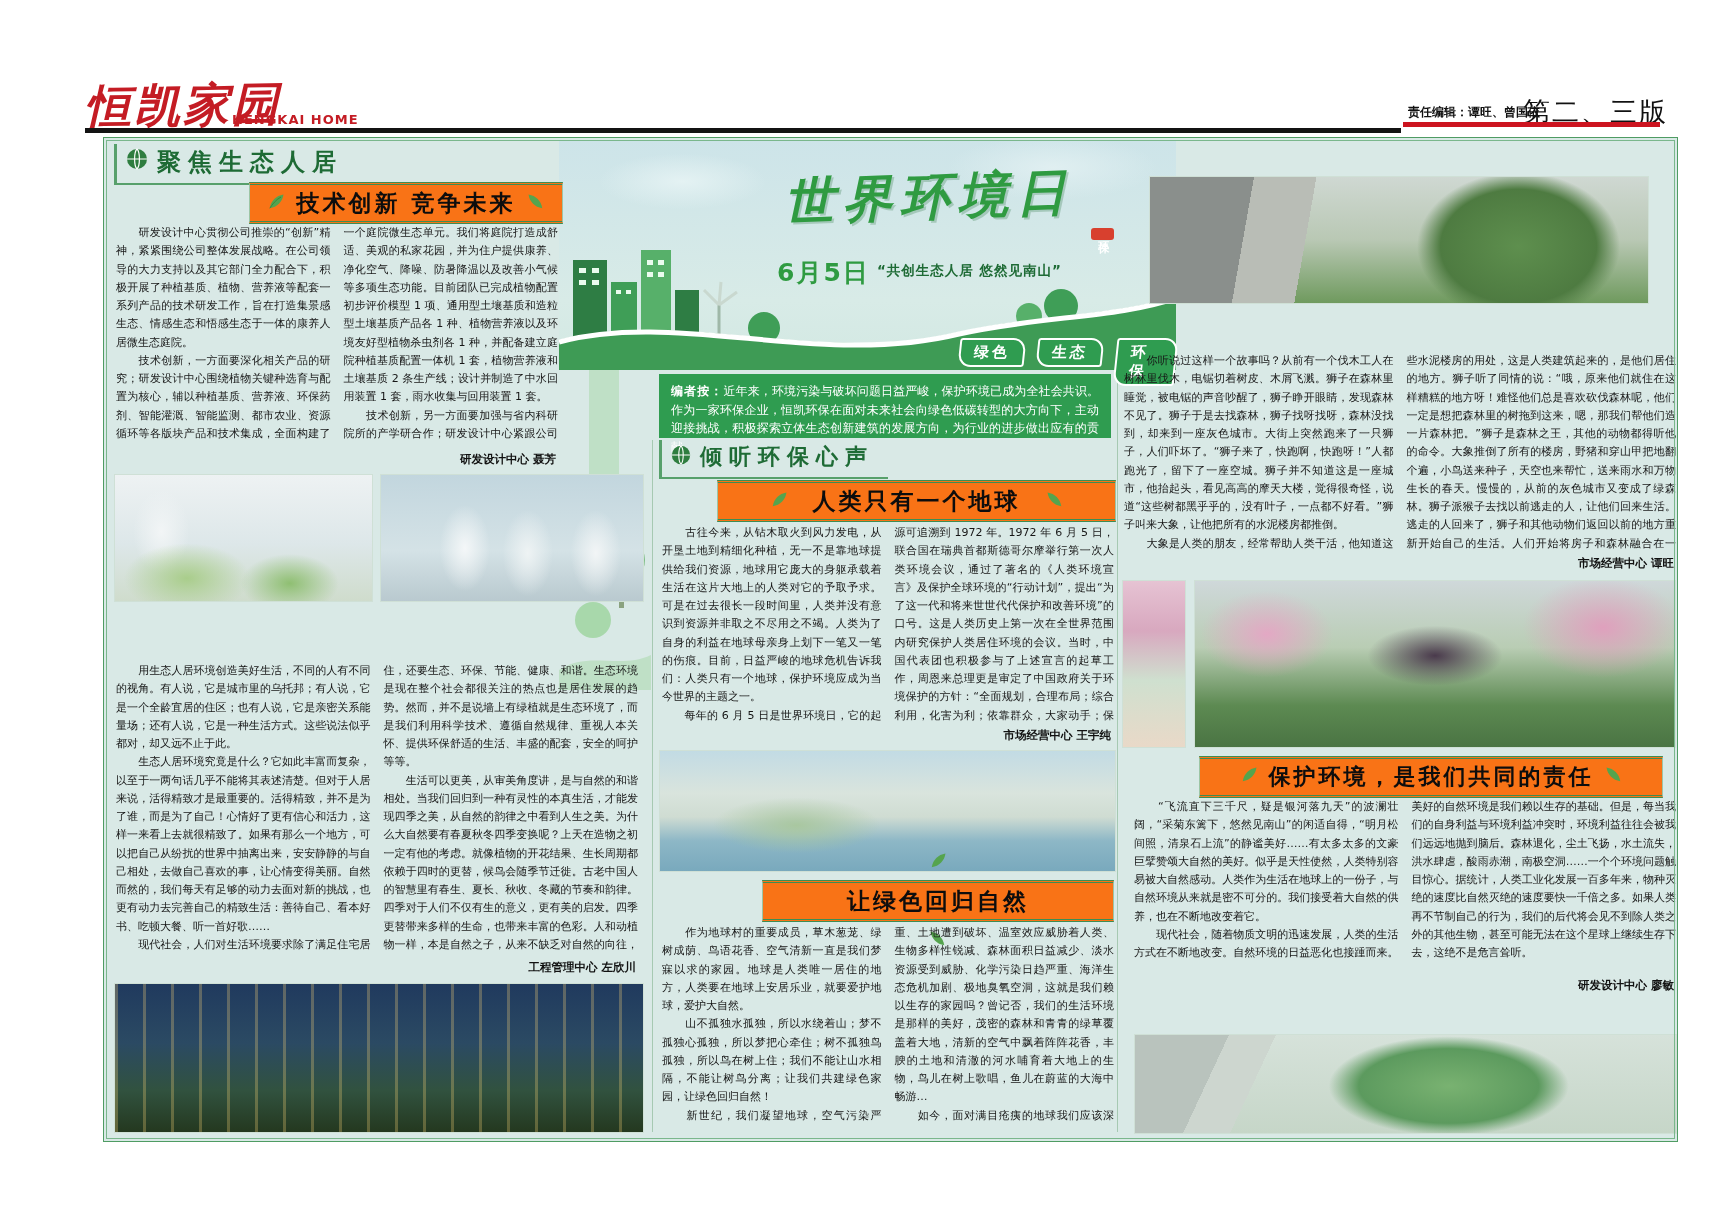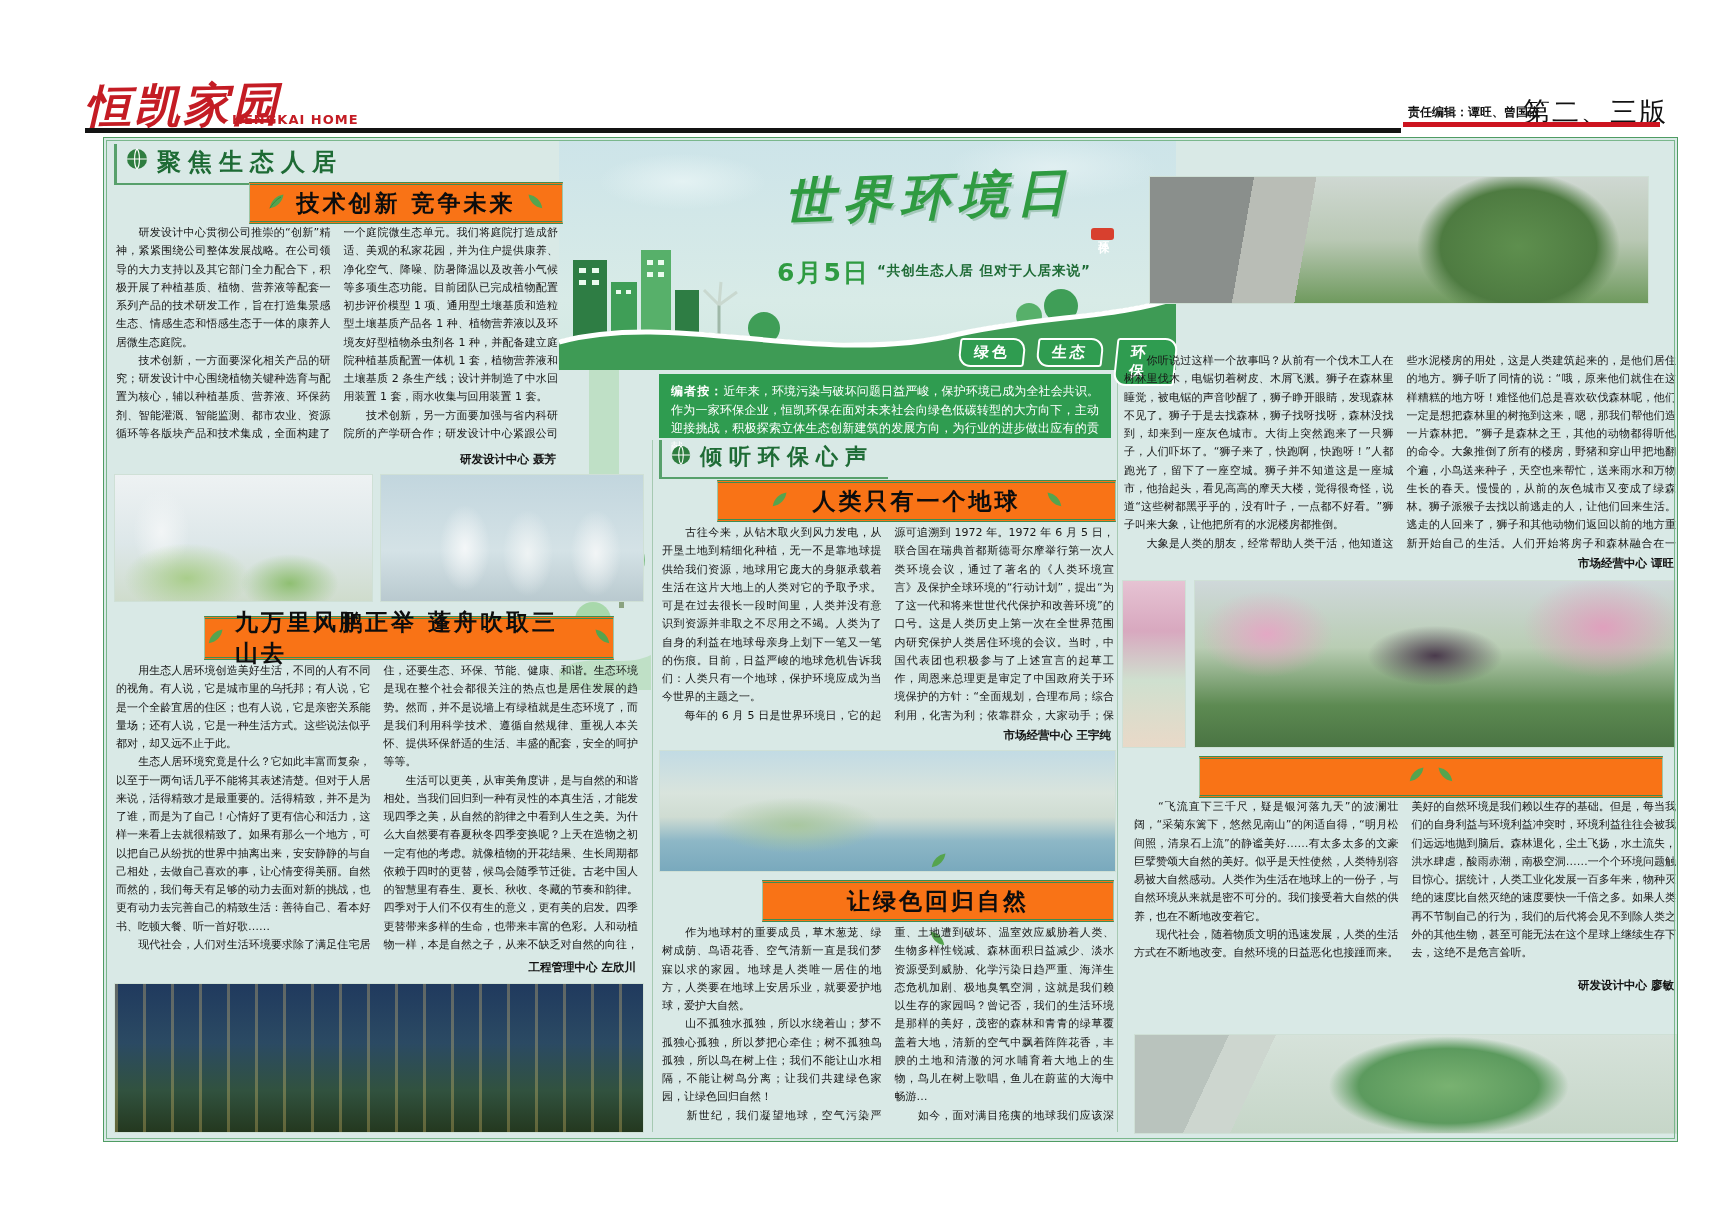--- a/index.html
+++ b/index.html
@@ -124,29 +124,20 @@
 
   <div class="abs art" style="left:12px;top:86px;width:442px;height:226px;">　　研发设计中心贯彻公司推崇的“创新”精神，紧紧围绕公司整体发展战略。在公司领导的大力支持以及其它部门全力配合下，积极开展了种植基质、植物、营养液等配套一系列产品的技术研发工作，旨在打造集景感生态、情感生态和悟感生态于一体的康养人居微生态庭院。
 　　技术创新，一方面要深化相关产品的研究；研发设计中心围绕植物关键种选育与配置为核心，辅以种植基质、营养液、环保药剂、智能灌溉、智能监测、都市农业、资源循环等各版块产品和技术集成，全面构建了一个庭院微生态单元。我们将庭院打造成舒适、美观的私家花园，并为住户提供康养、净化空气、降噪、防暑降温以及改善小气候等多项生态功能。目前团队已完成植物配置初步评价模型 1 项、通用型土壤基质和造粒型土壤基质产品各 1 种、植物营养液以及环境友好型植物杀虫剂各 1 种，并配备建立庭院种植基质配置一体机 1 套，植物营养液和土壤基质 2 条生产线；设计并制造了中水回用装置 1 套，雨水收集与回用装置 1 套。
 　　技术创新，另一方面要加强与省内科研院所的产学研合作；研发设计中心紧跟公司战略发展方向，以自主研发创新为中心，以技术引进和学术交流培训为双轮驱动，正在积极搭建高端技术以及资深专家的引进平台。目前公司已与湖南省农业科学院和湖南省林业科学院就立体生态建筑人居微生态庭院技术体系的研发达成了产学研战略合作，并针对具体的技术实施问题签订了研发任务协议。
 　　技术创新将作为提升公司核心技术竞争力的一把利剑，给予立体生态创新建筑新的活力参与多元化的市场竞争，也能作为公司无形资产不断提升其产品市场附加价值与企业形象。未来，恒凯将一如既往坚持提品质、促发展，引领人居生态，共建绿色家园。</div>
   <div class="abs byline" style="left:242px;top:314px;width:210px;">研发设计中心  聂芳</div>
 
   <div class="abs photo ph-lab" style="left:10px;top:336px;width:259px;height:128px;"></div>
   <div class="abs photo ph-research" style="left:276px;top:336px;width:264px;height:128px;"></div>
 
-  <div class="abs headline" style="left:100px;top:478px;width:408px;height:38px;font-size:23px;">
-    <span class="leaf"><svg width="20" height="20" viewBox="0 0 32 32">
-          <path d="M6 26C8 14 16 6 28 4c-2 12-10 20-22 22z" fill="#55a44e"></path>
-        </svg></span>
-    <span>九万里风鹏正举 蓬舟吹取三山去</span>
-    <span class="leaf" style="transform:scaleX(-1);"><svg width="20" height="20" viewBox="0 0 32 32">
-          <path d="M6 26C8 14 16 6 28 4c-2 12-10 20-22 22z" fill="#55a44e"></path>
-        </svg></span>
-  </div>
 
   <div class="abs art" style="left:12px;top:524px;width:522px;height:296px;">　　用生态人居环境创造美好生活，不同的人有不同的视角。有人说，它是城市里的乌托邦；有人说，它是一个全龄宜居的住区；也有人说，它是亲密关系能量场；还有人说，它是一种生活方式。这些说法似乎都对，却又远不止于此。
 　　生态人居环境究竟是什么？它如此丰富而复杂，以至于一两句话几乎不能将其表述清楚。但对于人居来说，活得精致才是最重要的。活得精致，并不是为了谁，而是为了自己！心情好了更有信心和活力，这样一来看上去就很精致了。如果有那么一个地方，可以把自己从纷扰的世界中抽离出来，安安静静的与自己相处，去做自己喜欢的事，让心情变得美丽。自然而然的，我们每天有足够的动力去面对新的挑战，也更有动力去完善自己的精致生活：善待自己、看本好书、吃顿大餐、听一首好歌……
 　　现代社会，人们对生活环境要求除了满足住宅居住，还要生态、环保、节能、健康、和谐。生态环境是现在整个社会都很关注的热点也是居住发展的趋势。然而，并不是说墙上有绿植就是生态环境了，而是我们利用科学技术、遵循自然规律、重视人本关怀、提供环保舒适的生活、丰盛的配套，安全的呵护等等。
 　　生活可以更美，从审美角度讲，是与自然的和谐相处。当我们回归到一种有灵性的本真生活，才能发现四季之美，从自然的韵律之中看到人生之美。为什么大自然要有春夏秋冬四季变换呢？上天在造物之初一定有他的考虑。就像植物的开花结果、生长周期都依赖于四时的更替，候鸟会随季节迁徙。古老中国人的智慧里有春生、夏长、秋收、冬藏的节奏和韵律。四季对于人们不仅有生的意义，更有美的启发。四季更替带来多样的生命，也带来丰富的色彩。人和动植物一样，本是自然之子，从来不缺乏对自然的向往，即使在高歌猛进的城市化进程之中，也想方设法保留自己属于自然的那一面。
 　　四时更替赋予了人居微生态建筑独特的气质，使它兼有春的生机、夏的欢乐、秋的诗意、冬的静谧。人们在这里可以遵循四季的韵律去生活。回到包容一切、接纳一切的自然，放下负累和戒备，用心去感知晨昏的交替、四季的更迭赋予大自然的神奇景象：清晨，鸟儿的歌声将你唤醒，夜晚，蝉儿及蛙鸣伴你入眠；工作结束后，穿过社区回家途中，鸟儿在四周欢快的歌唱，地里的玉米露出微笑，成串的苹果压弯树枝……在每一个日出日落，花开花谢的时刻里，获得新的力量。
 　　未来已来！正如李清照诗里所写：九万里风鹏正举。风休住，蓬舟吹取三山去！
 　　人居微生态建筑致力于成为一个拥有独特情怀、梦想与文化的共同体。</div>
   <div class="abs byline" style="left:322px;top:822px;width:210px;">工程管理中心  左欣川</div>
 
@@ -176,21 +167,21 @@
         <rect x="203" y="118" width="4" height="18" fill="#6b4f35"></rect>
       <circle cx="470" cy="96" r="13" fill="#57b06a"></circle>
         <rect x="468" y="104" width="4" height="16" fill="#6b4f35"></rect>
       <circle cx="502" cy="86" r="17" fill="#3f9e57"></circle>
         <rect x="500" y="98" width="4" height="20" fill="#6b4f35"></rect>
       <path d="M0 120 C120 88 260 146 400 112 C480 94 560 96 617 76 L617 150 L0 150 Z" fill="#3e9b55"></path>
       <path d="M0 122 C120 90 260 148 400 114 C480 96 560 98 617 78" stroke="#ffffff" stroke-width="5" fill="none"></path>
     </svg>
     <div class="abs banner-title" style="left:170px;top:24px;width:400px;">世界环境日</div>
     <div class="abs banner-date" style="left:218px;top:116px;">6月5日</div>
-    <div class="abs banner-slogan" style="left:318px;top:122px;width:280px;">“共创生态人居  但对于人居来说”</div>
+    <div class="abs banner-slogan" style="left:318px;top:122px;width:280px;">“共创生态人居  悠然见南山”</div>
     <div class="abs seal" style="left:532px;top:88px;">环保</div>
     <div class="abs eco-badge" style="left:400px;top:198px;">绿色</div>
     <div class="abs eco-badge" style="left:478px;top:198px;">生态</div>
     <div class="abs eco-badge" style="left:556px;top:198px;">环保</div>
   </div>
 
   <svg class="abs" style="left:455px;top:232px;" width="92" height="320" viewBox="0 0 92 320">
     <rect x="30" y="0" width="30" height="120" fill="#bfe0c6"></rect>
     <circle cx="26" cy="150" r="20" fill="#9ccf9e"></circle>
       <rect x="24" y="164" width="5" height="26" fill="#8aa27f"></rect>
@@ -257,20 +248,21 @@
 　　这个寓言故事告诉我们应该要珍爱我们赖以生存的家园—地球。这是为当代人着想，更是对子孙后代负责。倡导环境保护以及人与自然和谐共生不仅仅是一句宣传口号，它更应该深入到我们的日常生活中，成为每一个人的自觉意识，我们要为保护环境做出属于自己的一份贡献。</div>
   <div class="abs byline" style="left:1330px;top:418px;width:240px;">市场经营中心  谭旺</div>
 
   <div class="abs photo ph-strip" style="left:1018px;top:442px;width:64px;height:168px;"></div>
   <div class="abs photo ph-blossom" style="left:1090px;top:442px;width:482px;height:168px;"></div>
 
   <div class="abs headline" style="left:1095px;top:618px;width:462px;height:36px;font-size:22px;">
     <span class="leaf"><svg width="20" height="20" viewBox="0 0 32 32">
           <path d="M6 26C8 14 16 6 28 4c-2 12-10 20-22 22z" fill="#55a44e"></path>
         </svg></span>
+    <span>保护环境，是我们共同的责任</span>
     <span class="leaf" style="transform:scaleX(-1);"><svg width="20" height="20" viewBox="0 0 32 32">
           <path d="M6 26C8 14 16 6 28 4c-2 12-10 20-22 22z" fill="#55a44e"></path>
         </svg></span>
   </div>
 
   <div class="abs art" style="left:1030px;top:660px;width:542px;height:178px;">　　“飞流直下三千尺，疑是银河落九天”的波澜壮阔，“采菊东篱下，悠然见南山”的闲适自得，“明月松间照，清泉石上流”的静谧美好……有太多太多的文豪巨擘赞颂大自然的美好。似乎是天性使然，人类特别容易被大自然感动。人类作为生活在地球上的一份子，与自然环境从来就是密不可分的。我们接受着大自然的供养，也在不断地改变着它。
 　　现代社会，随着物质文明的迅速发展，人类的生活方式在不断地改变。自然环境的日益恶化也接踵而来。美好的自然环境是我们赖以生存的基础。但是，每当我们的自身利益与环境利益冲突时，环境利益往往会被我们远远地抛到脑后。森林退化，尘土飞扬，水土流失，洪水肆虐，酸雨赤潮，南极空洞……一个个环境问题触目惊心。据统计，人类工业化发展一百多年来，物种灭绝的速度比自然灭绝的速度要快一千倍之多。如果人类再不节制自己的行为，我们的后代将会见不到除人类之外的其他生物，甚至可能无法在这个星球上继续生存下去，这绝不是危言耸听。
 　　有部纪录片说过，地球不需要人类来拯救，它经历过比现在更恶劣的环境，高出很多倍的高温，或者极地般的严寒，但地球依然屹立，唯一会被毁灭的，只有物种，只有人类。
 　　警钟已经长鸣！环境需要我们保护，家园需要我们建设。我们每个人可以做许多事情来保护我们生存的环境，如回收废旧电池、节约水电、不乱扔杂物、少用塑料袋、不用一次性筷子、植树造林……虽说看起来都是微不足道的小事，但是只要每个人都能够践行环保理念，把环保意识融入到自己日常生活中，日积月累，积木成林，小小的力量汇聚起来，将能改变世界。
 　　“真正检验我们对环境的贡献不是言辞，而是行动。”为了把我们的绿色家园建设得更加美好，为了给我们的子孙后代留下一片绿色的天地，我们每个人都应该行动起来，从小事做起，携手保护我们的家园。</div>

